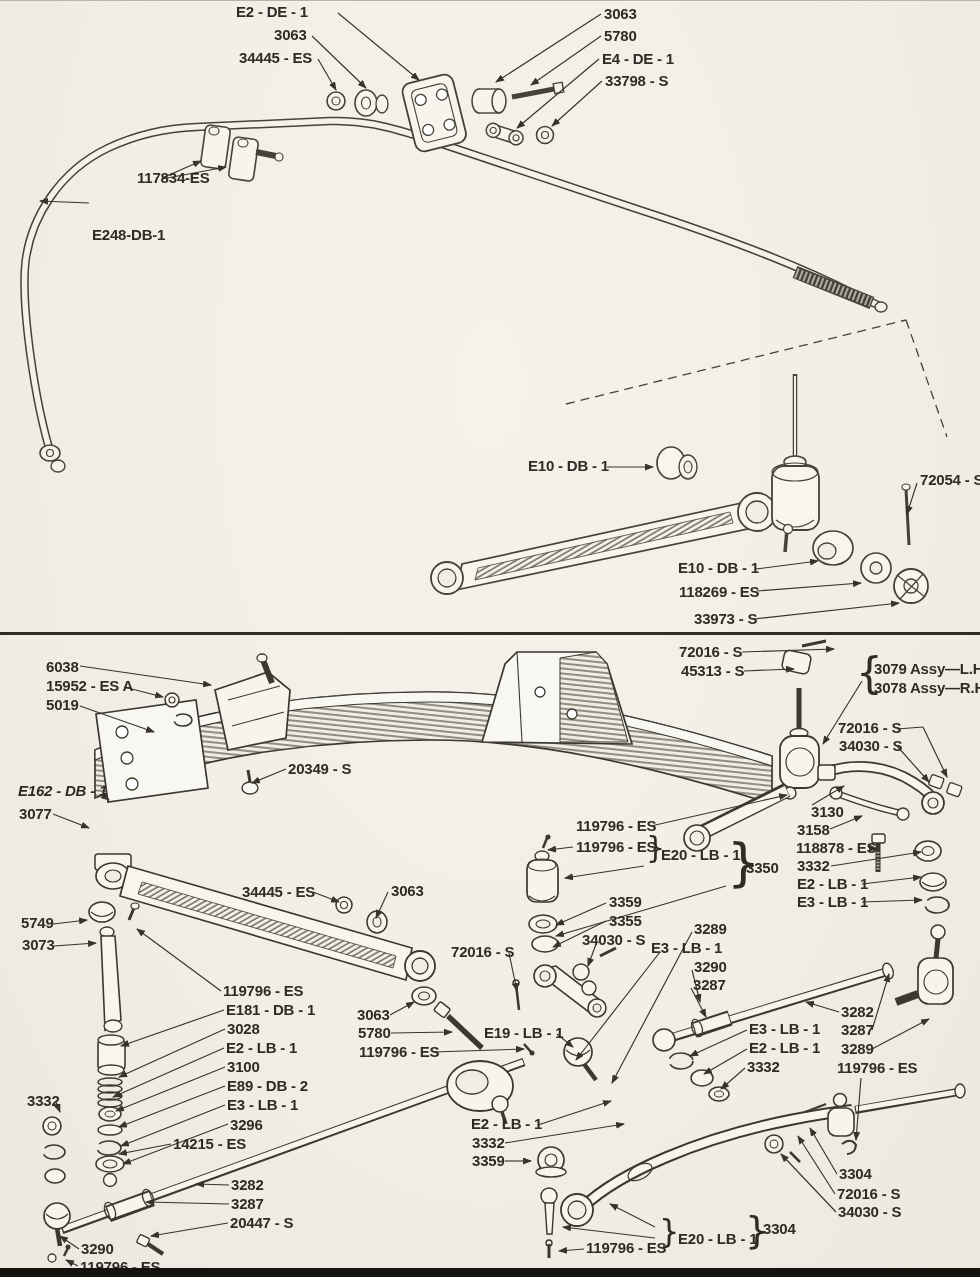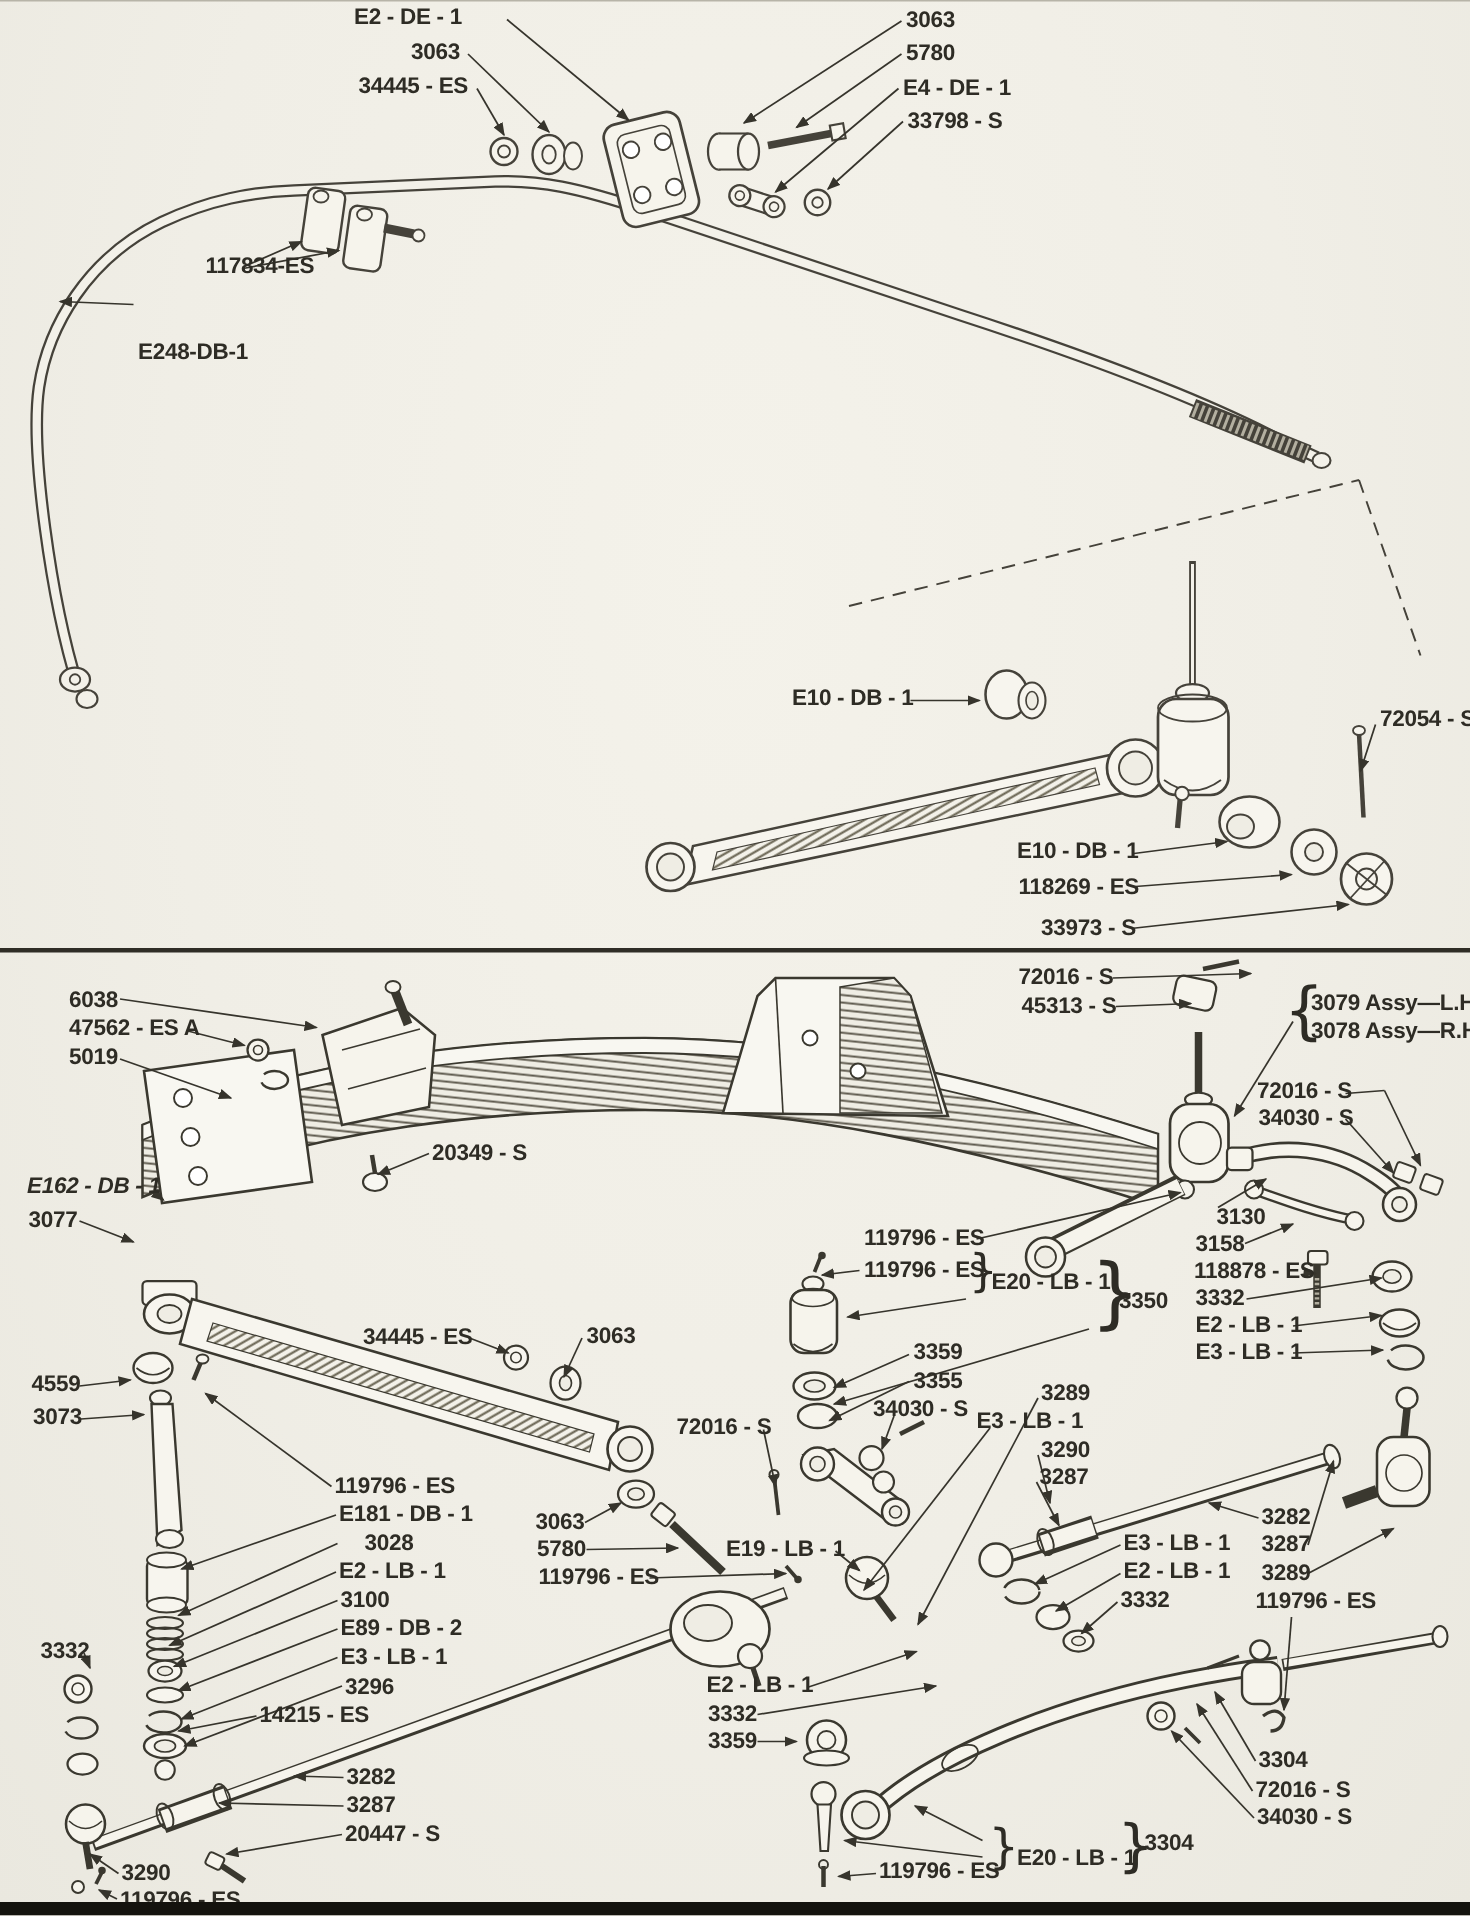--- a/index.html
+++ b/index.html
@@ -435,21 +435,21 @@
       <div class="lbl" style="left: 679px; top: 584px;">118269 - ES</div>
       <div class="lbl" style="left: 694px; top: 611px;">33973 - S</div>
       <div class="lbl" style="left: 679px; top: 644px;">72016 - S</div>
       <div class="lbl" style="left: 681px; top: 663px;">45313 - S</div>
       <div class="lbl brace" style="left: 856px; top: 654px; font-size: 42px;">{</div>
       <div class="lbl" style="left: 874px; top: 661px;">3079 Assy—L.H.</div>
       <div class="lbl" style="left: 874px; top: 680px;">3078 Assy—R.H.</div>
       <div class="lbl" style="left: 838px; top: 720px;">72016 - S</div>
       <div class="lbl" style="left: 839px; top: 738px;">34030 - S</div>
       <div class="lbl" style="left: 46px; top: 659px;">6038</div>
-      <div class="lbl" style="left: 46px; top: 678px;">47562 - ES A</div>
+      <div class="lbl" style="left: 46px; top: 678px;">15952 - ES A</div>
       <div class="lbl" style="left: 46px; top: 697px;">5019</div>
       <div class="lbl" style="left: 288px; top: 761px;">20349 - S</div>
       <div class="lbl" style="left: 18px; top: 783px; font-style: italic;">E162 - DB - 1</div>
       <div class="lbl" style="left: 19px; top: 806px;">3077</div>
       <div class="lbl" style="left: 797px; top: 804px; margin-left: 14px;">3130</div>
       <div class="lbl" style="left: 797px; top: 822px;">3158</div>
       <div class="lbl" style="left: 796px; top: 840px;">118878 - ES</div>
       <div class="lbl" style="left: 797px; top: 858px;">3332</div>
       <div class="lbl" style="left: 797px; top: 876px;">E2 - LB - 1</div>
       <div class="lbl" style="left: 797px; top: 894px;">E3 - LB - 1</div>
@@ -462,25 +462,25 @@
       <div class="lbl" style="left: 242px; top: 884px;">34445 - ES</div>
       <div class="lbl" style="left: 391px; top: 883px;">3063</div>
       <div class="lbl" style="left: 451px; top: 944px;">72016 - S</div>
       <div class="lbl" style="left: 609px; top: 894px;">3359</div>
       <div class="lbl" style="left: 609px; top: 913px;">3355</div>
       <div class="lbl" style="left: 582px; top: 932px;">34030 - S</div>
       <div class="lbl" style="left: 694px; top: 921px;">3289</div>
       <div class="lbl" style="left: 651px; top: 940px;">E3 - LB - 1</div>
       <div class="lbl" style="left: 694px; top: 959px;">3290</div>
       <div class="lbl" style="left: 693px; top: 977px;">3287</div>
-      <div class="lbl" style="left: 21px; top: 915px;">4559</div>
+      <div class="lbl" style="left: 21px; top: 915px;">5749</div>
       <div class="lbl" style="left: 22px; top: 937px;">3073</div>
       <div class="lbl" style="left: 223px; top: 983px;">119796 - ES</div>
       <div class="lbl" style="left: 226px; top: 1002px;">E181 - DB - 1</div>
-      <div class="lbl" style="left: 243px; top: 1021px;">3028</div>
+      <div class="lbl" style="left: 227px; top: 1021px;">3028</div>
       <div class="lbl" style="left: 226px; top: 1040px;">E2 - LB - 1</div>
       <div class="lbl" style="left: 227px; top: 1059px;">3100</div>
       <div class="lbl" style="left: 227px; top: 1078px;">E89 - DB - 2</div>
       <div class="lbl" style="left: 227px; top: 1097px;">E3 - LB - 1</div>
       <div class="lbl" style="left: 230px; top: 1117px;">3296</div>
       <div class="lbl" style="left: 27px; top: 1093px;">3332</div>
       <div class="lbl" style="left: 173px; top: 1136px;">14215 - ES</div>
       <div class="lbl" style="left: 357px; top: 1007px;">3063</div>
       <div class="lbl" style="left: 358px; top: 1025px;">5780</div>
       <div class="lbl" style="left: 359px; top: 1044px;">119796 - ES</div>

